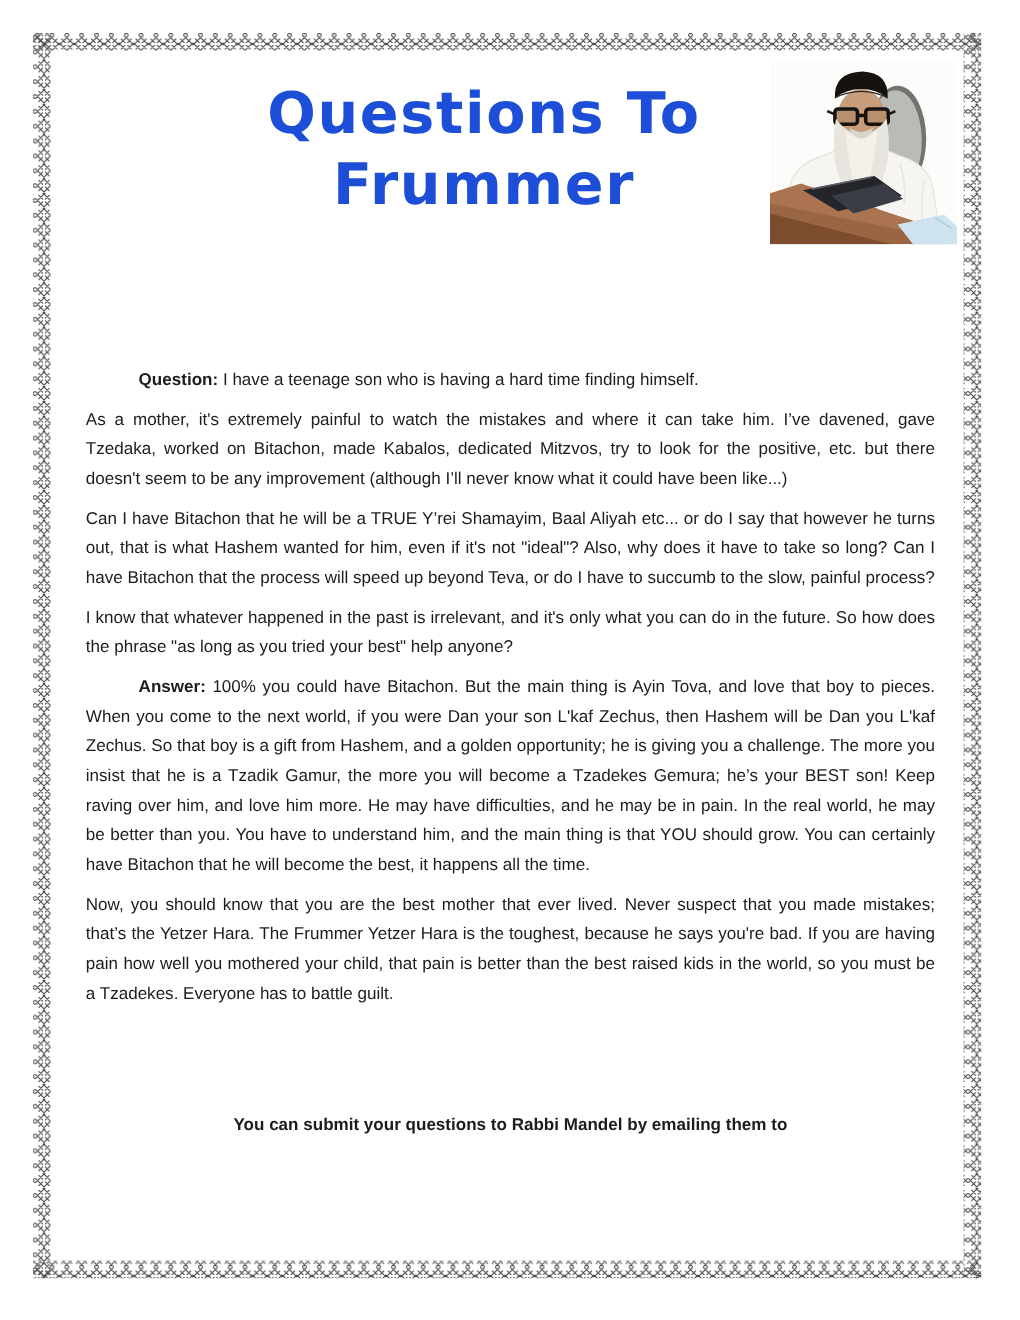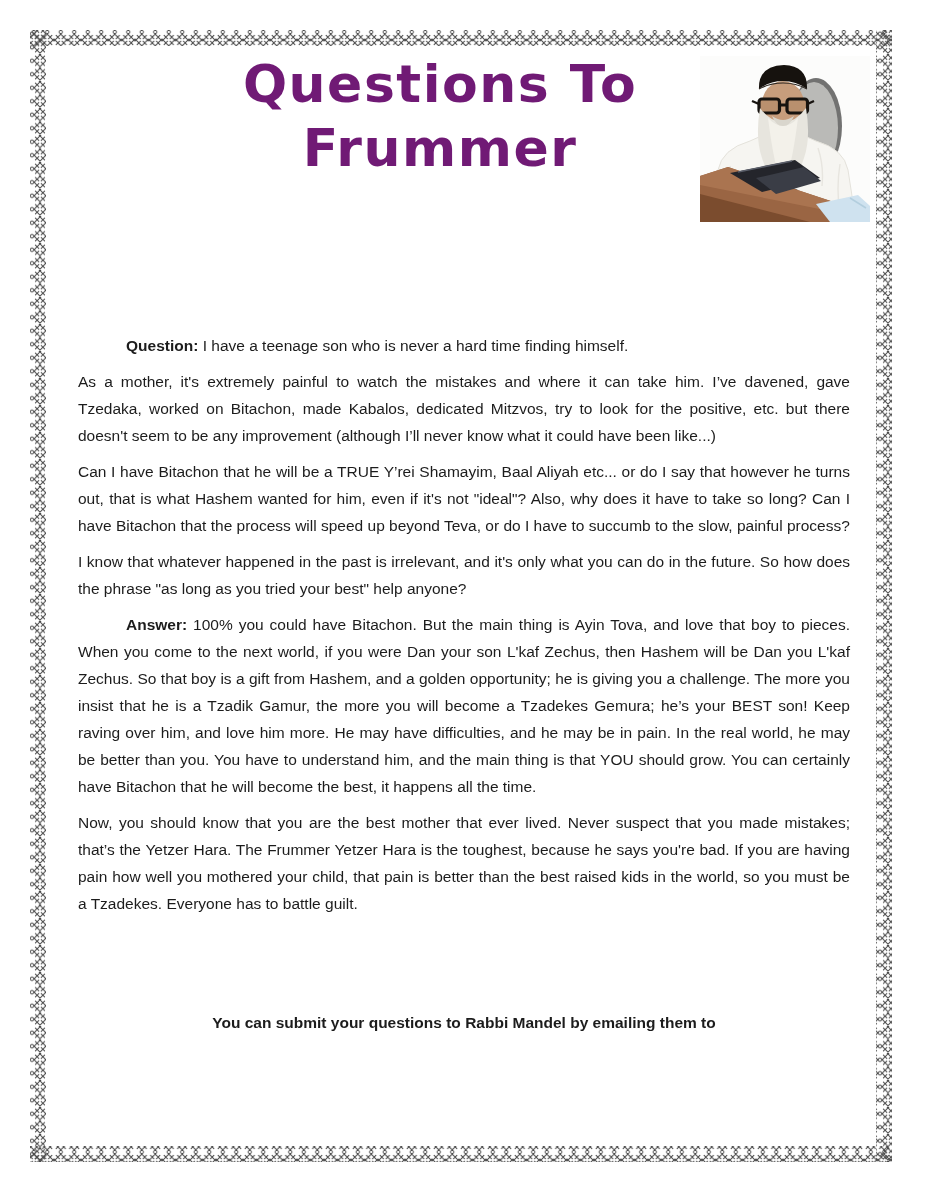--- a/index.html
+++ b/index.html
@@ -7,27 +7,27 @@
     position:relative;
     width:927px;height:1200px;
     background:#ffffff;
     margin:0 auto;
     overflow:hidden;
     font-family:"Liberation Sans",sans-serif;
     color:#1c1c1c;
   }
   .border-frame{position:absolute;left:0;top:0;z-index:1;}
   .title-block{
-    position:absolute;left:60px;top:52px;width:760px;
+    position:absolute;left:60px;top:72px;width:760px;
     text-align:center;z-index:2;
     font-family:"DejaVu Sans",sans-serif;
     font-weight:800;
     font-size:52px;line-height:64px;
     letter-spacing:1.5px;
-    color:#701a75;
+    color:#1d4ed8;
   }
   .title-line{white-space:nowrap;}
   .photo-wrap{
     position:absolute;left:700px;top:56px;width:170px;height:166px;z-index:3;
     background:#fdfdfc;
   }
   .photo-wrap svg{display:block;}
   .qa-body{
     position:absolute;left:78px;top:332px;width:772px;z-index:2;
     font-size:15.5px;line-height:27px;text-align:justify;
@@ -119,21 +119,21 @@
       <path d="M30 117 L95 104 L120 122 L62 136 Z" fill="#24252b"></path>
       <path d="M56 122 L104 111 L121 125 L76 138 Z" fill="#3a3d46"></path>
       <path d="M38 116 L92 105" stroke="#595d68" stroke-width="1.6" fill="none"></path>
 
       <path d="M116 148 L158 139 L170 150 L170 166 L130 166 Z" fill="#cfe2ef"></path>
       <path d="M150 142 L166 152" stroke="#b3cede" stroke-width="1.5"></path>
     </svg>
   </div>
 
   <main class="qa-body">
-      <p><span class="b">Question:</span><span> I have a teenage son who is never a hard time finding himself.</span></p>
+      <p><span class="b">Question:</span><span> I have a teenage son who is having a hard time finding himself.</span></p>
       <p><span>As a mother, it's extremely painful to watch the mistakes and where it can take him. I’ve davened, gave </span><span class="i">Tzedaka</span><span>, worked on </span><span class="i">Bitachon</span><span>, made </span><span class="i">Kabalos</span><span>, dedicated </span><span class="i">Mitzvos</span><span>, try to look for the positive, etc. but there doesn't seem to be any improvement (although I’ll never know what it could have been like...)</span></p>
       <p><span>Can I have </span><span class="i">Bitachon</span><span> that he will be a TRUE </span><span class="i">Y’rei Shamayim</span><span>, </span><span class="i">Baal Aliyah</span><span> etc... or do I say that however he turns out, that is what Hashem wanted for him, even if it's not "ideal"? Also, why does it have to take so long? Can I have </span><span class="i">Bitachon</span><span> that the process will speed up beyond </span><span class="i">Teva</span><span>, or do I have to succumb to the slow, painful process?</span></p>
       <p><span>I know that whatever happened in the past is irrelevant, and it's only what you can do in the future. So how does the phrase "as long as you tried your best" help anyone?</span></p>
       <p><span class="b">Answer:</span><span> 100% you could have </span><span class="i">Bitachon</span><span>. But the main thing is </span><span class="i">Ayin Tova</span><span>, and love that boy to pieces. When you come to the next world, if you were </span><span class="i">Dan</span><span> your son </span><span class="i">L'kaf Zechus</span><span>, then Hashem will be </span><span class="i">Dan</span><span> you </span><span class="i">L'kaf Zechus</span><span>. So that boy is a gift from Hashem, and a golden opportunity; he is giving you a challenge. The more you insist that he is a </span><span class="i">Tzadik Gamur</span><span>, the more you will become a </span><span class="i">Tzadekes Gemura</span><span>; he’s your BEST son! Keep raving over him, and love him more. He may have difficulties, and he may be in pain. In the real world, he may be better than you. You have to understand him, and the main thing is that YOU should grow. You can certainly have </span><span class="i">Bitachon</span><span> that he will become the best, it happens all the time.</span></p>
       <p><span>Now, you should know that you are the best mother that ever lived. Never suspect that you made mistakes; that’s the </span><span class="i">Yetzer Hara.</span><span> The </span><span class="i">Frummer Yetzer Hara</span><span> is the toughest, because he says you're bad. If you are having pain how well you mothered your child, that pain is better than the best raised kids in the world, so you must be a </span><span class="i">Tzadekes</span><span>. Everyone has to battle guilt.</span></p>
     </main>
 
   <div class="footer-block">
     <div>You can submit your questions to Rabbi Mandel by emailing them to</div>
   </div>

